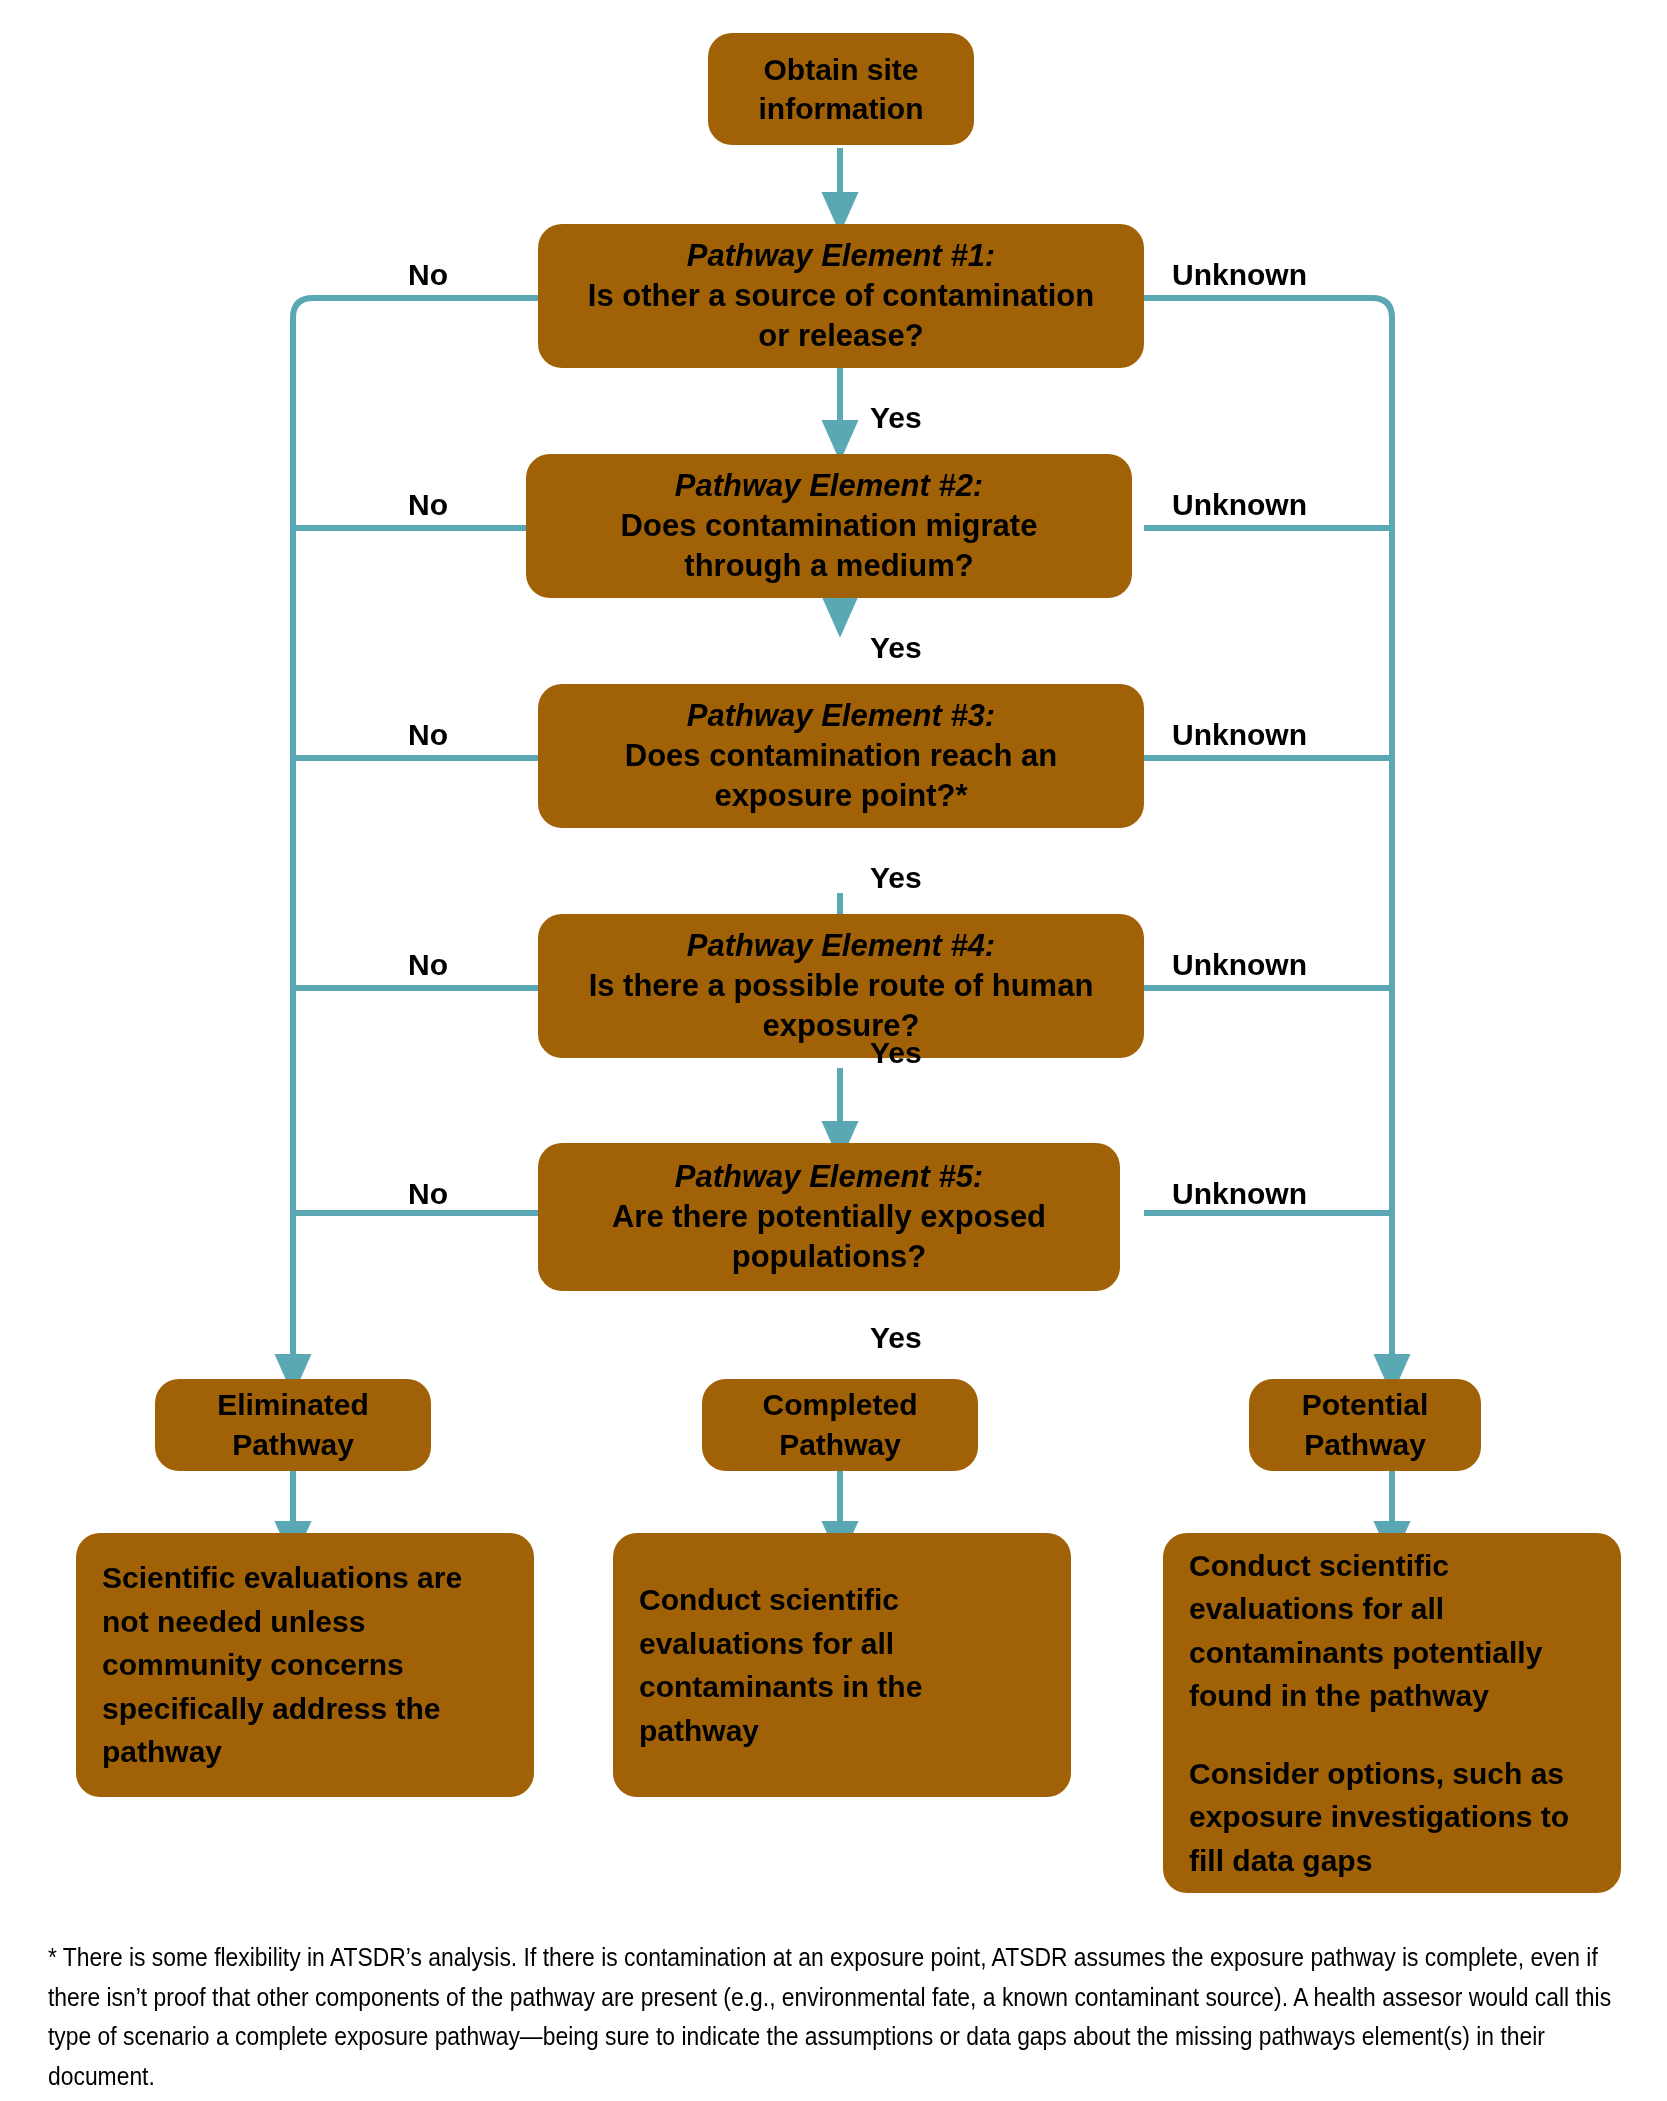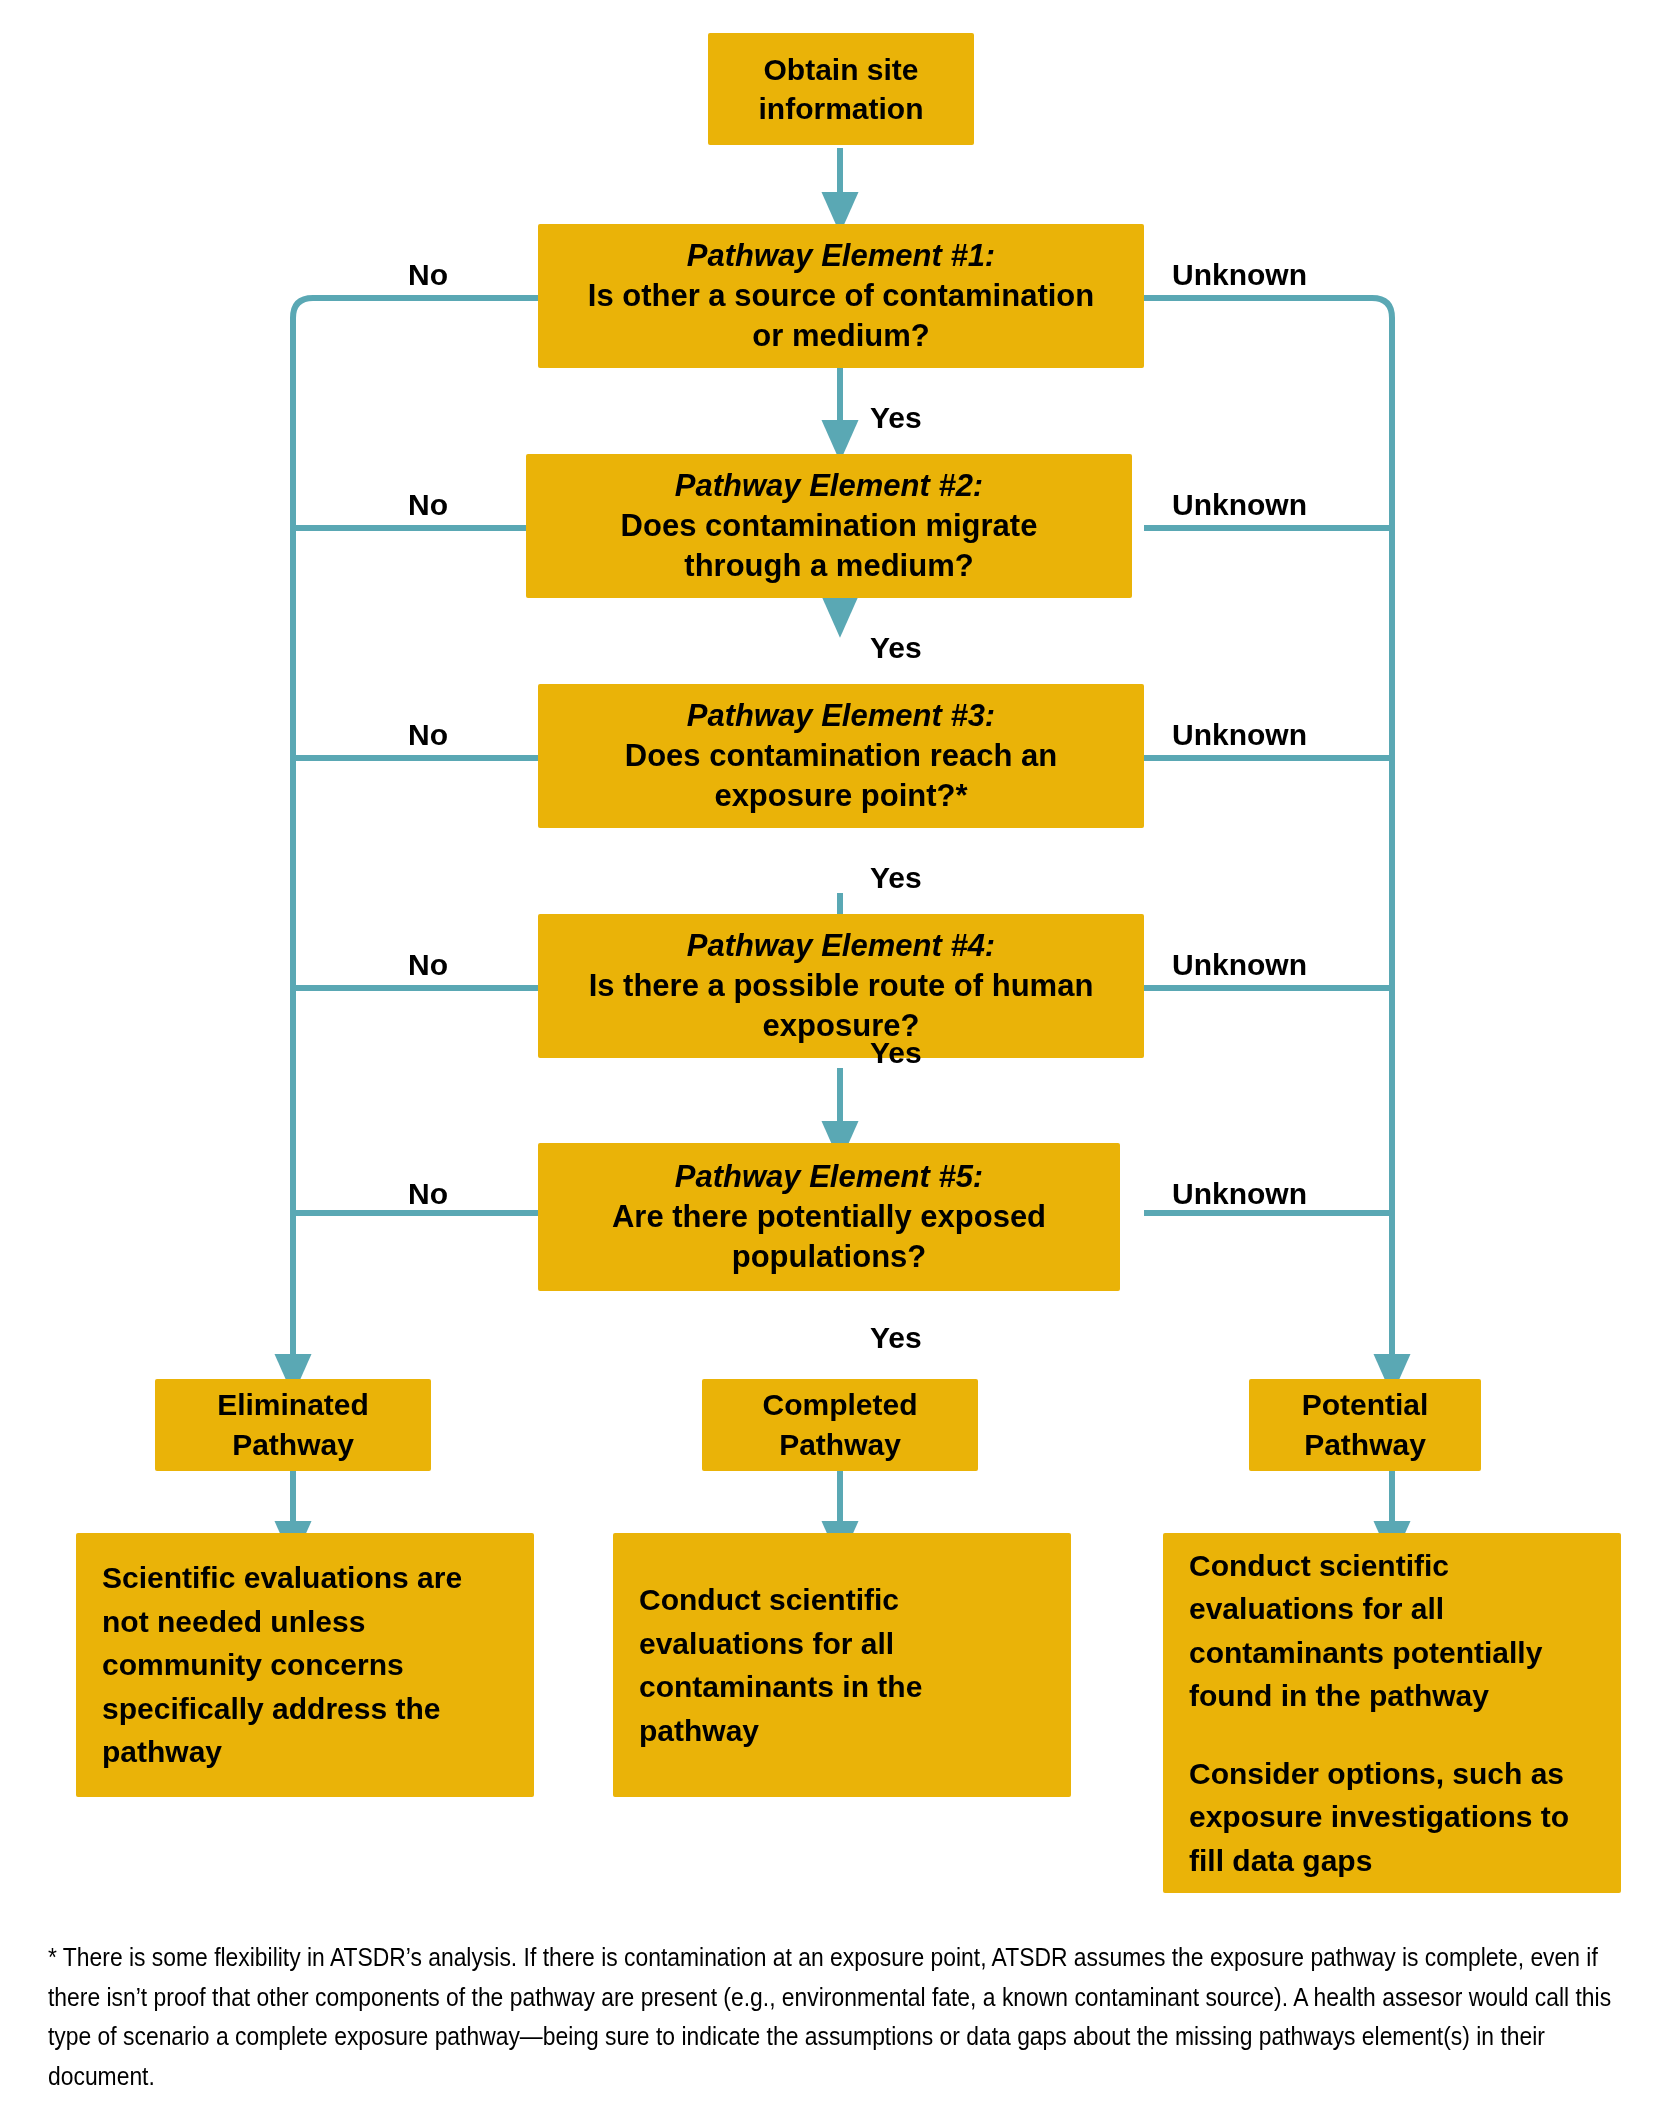--- a/index.html
+++ b/index.html
@@ -19,22 +19,22 @@
   }
   #flow-svg {
     position: absolute;
     left: 0;
     top: 0;
     width: 1667px;
     height: 2101px;
   }
   .node {
     position: absolute;
-    background: #eab308;
-    border-radius: 2px;
+    background: #a16207;
+    border-radius: 24px;
     box-sizing: border-box;
     display: flex;
     flex-direction: column;
     justify-content: center;
     color: #000000;
     font-weight: bold;
   }
   .node .ttl {
     font-style: italic;
     font-weight: bold;
@@ -138,21 +138,21 @@
   </svg>
 
   <div class="node center startbox" style="left:708px; top:33px; width:266px; height:112px;">
     <div>Obtain site</div>
     <div>information</div>
   </div>
 
   <div class="node center decision" style="left:538px; top:224px; width:606px; height:144px;">
     <div class="ttl">Pathway Element #1:</div>
     <div>Is other a source of contamination</div>
-    <div>or medium?</div>
+    <div>or release?</div>
   </div>
   <div class="edge-label" style="left:408px; top:258px;">No</div>
   <div class="edge-label" style="left:1172px; top:258px;">Unknown</div>
   <div class="edge-label" style="left:870px; top:401px;">Yes</div>
 
   <div class="node center decision" style="left:526px; top:454px; width:606px; height:144px;text-align:right;">
     <div class="ttl">Pathway Element #2:</div>
     <div>Does contamination migrate</div>
     <div>through a medium?</div>
   </div>

